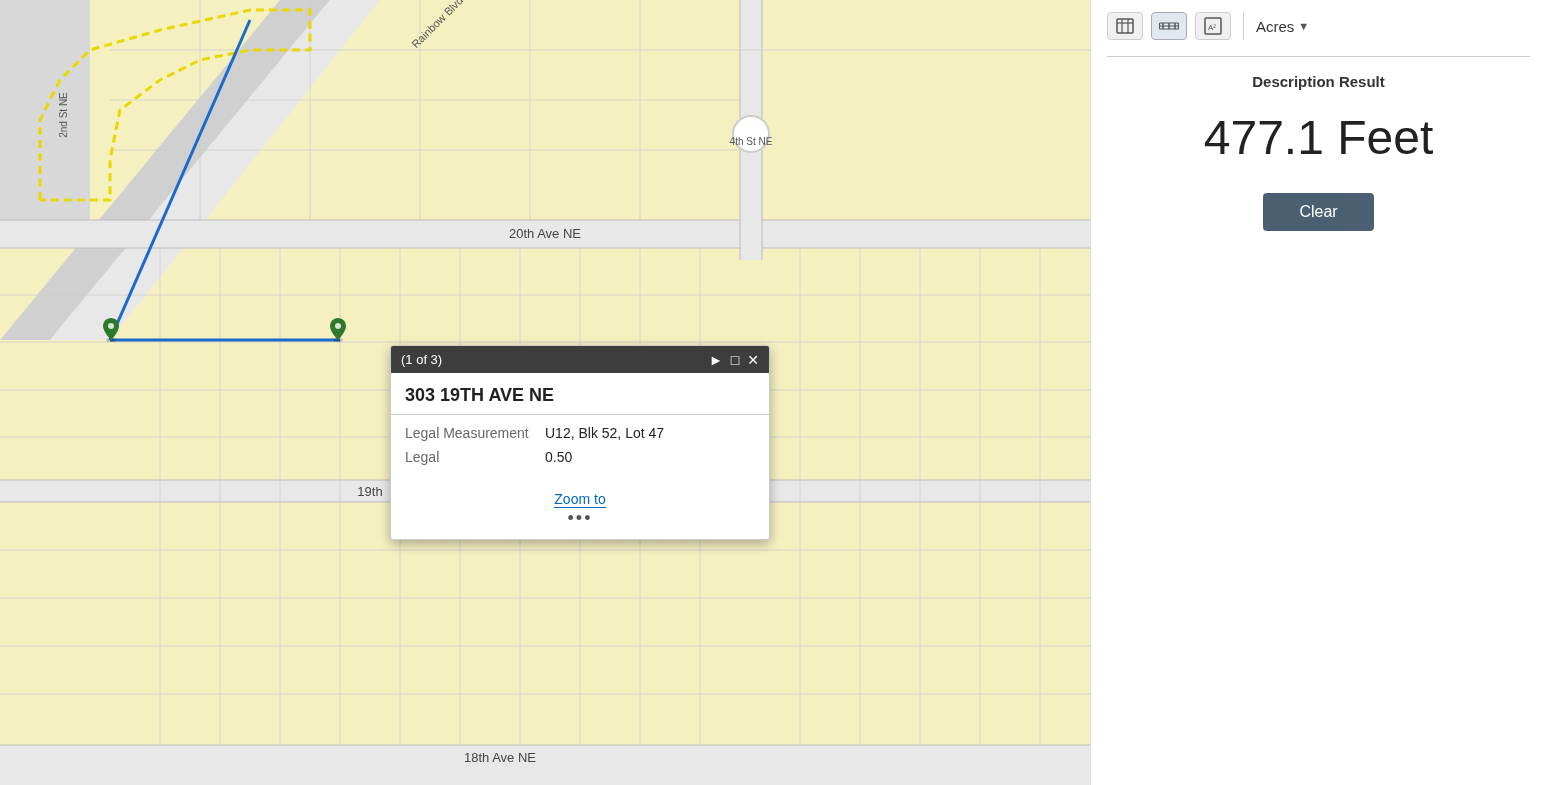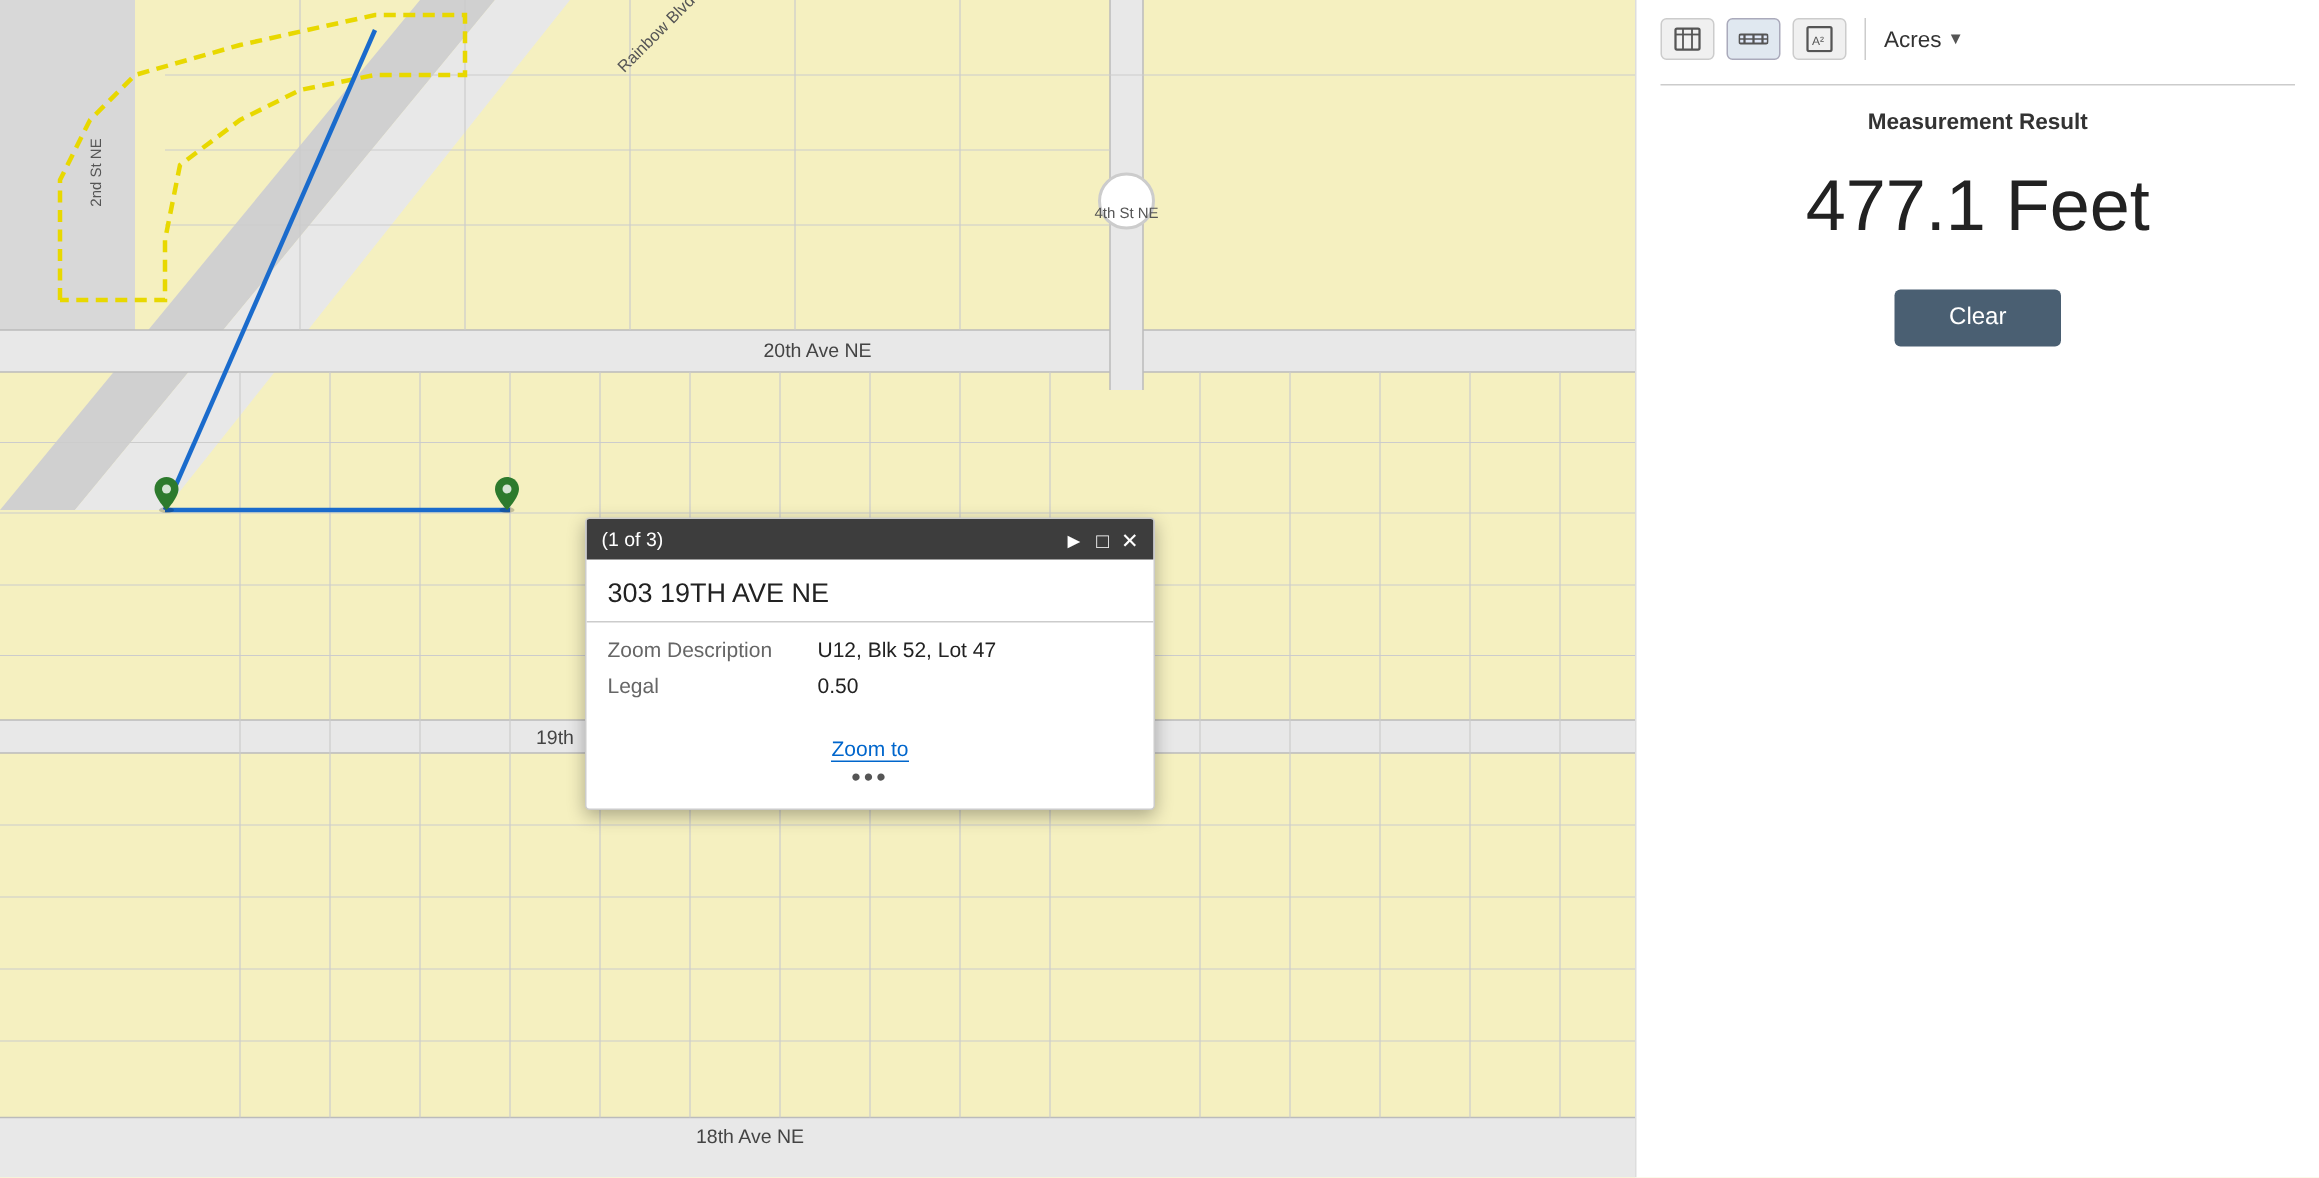--- a/index.html
+++ b/index.html
@@ -133,21 +133,21 @@
       color: #fff;
       background: transparent;
       border: none;
       cursor: pointer;
       font-size: 14px;
       line-height: 1;
     }
 
     .popup-title {
       font-size: 18px;
-      font-weight: normal;
+      font-weight: bold;
       color: #222;
       padding: 12px 14px 8px 14px;
       border-bottom: 1px solid #ccc;
     }
 
     .popup-body {
       padding: 10px 14px;
     }
 
     .popup-row {
@@ -299,21 +299,21 @@
       <span>(1 of 3)</span>
       <div class="popup-header-controls">
         <button class="popup-header-btn">►</button>
         <button class="popup-header-btn">□</button>
         <button class="popup-header-btn">✕</button>
       </div>
     </div>
     <div class="popup-title">303 19TH AVE NE</div>
     <div class="popup-body">
       <div class="popup-row">
-        <span class="popup-row-label">Zoom Description</span>
+        <span class="popup-row-label">Legal Measurement</span>
         <span class="popup-row-value">U12, Blk 52, Lot 47</span>
       </div>
       <div class="popup-row">
         <span class="popup-row-label">Legal</span>
         <span class="popup-row-value">0.50</span>
       </div>
     </div>
     <div class="popup-footer">
       <a class="zoom-to-link">Zoom to</a>
       <span class="more-options">•••</span>
@@ -348,16 +348,16 @@
     </button>
     <div class="separator"></div>
     <div class="unit-selector">
       <span style="font-size:15px;color:#333;">Acres</span>
       <span style="font-size:11px;color:#555;">▼</span>
     </div>
   </div>
 
   <hr class="panel-divider">
 
-  <div class="measurement-label">Measurement Result</div>
+  <div class="measurement-label">Description Result</div>
   <div class="measurement-value">477.1 Feet</div>
   <button class="clear-btn">Clear</button>
 </div>
 
 </body></html>

